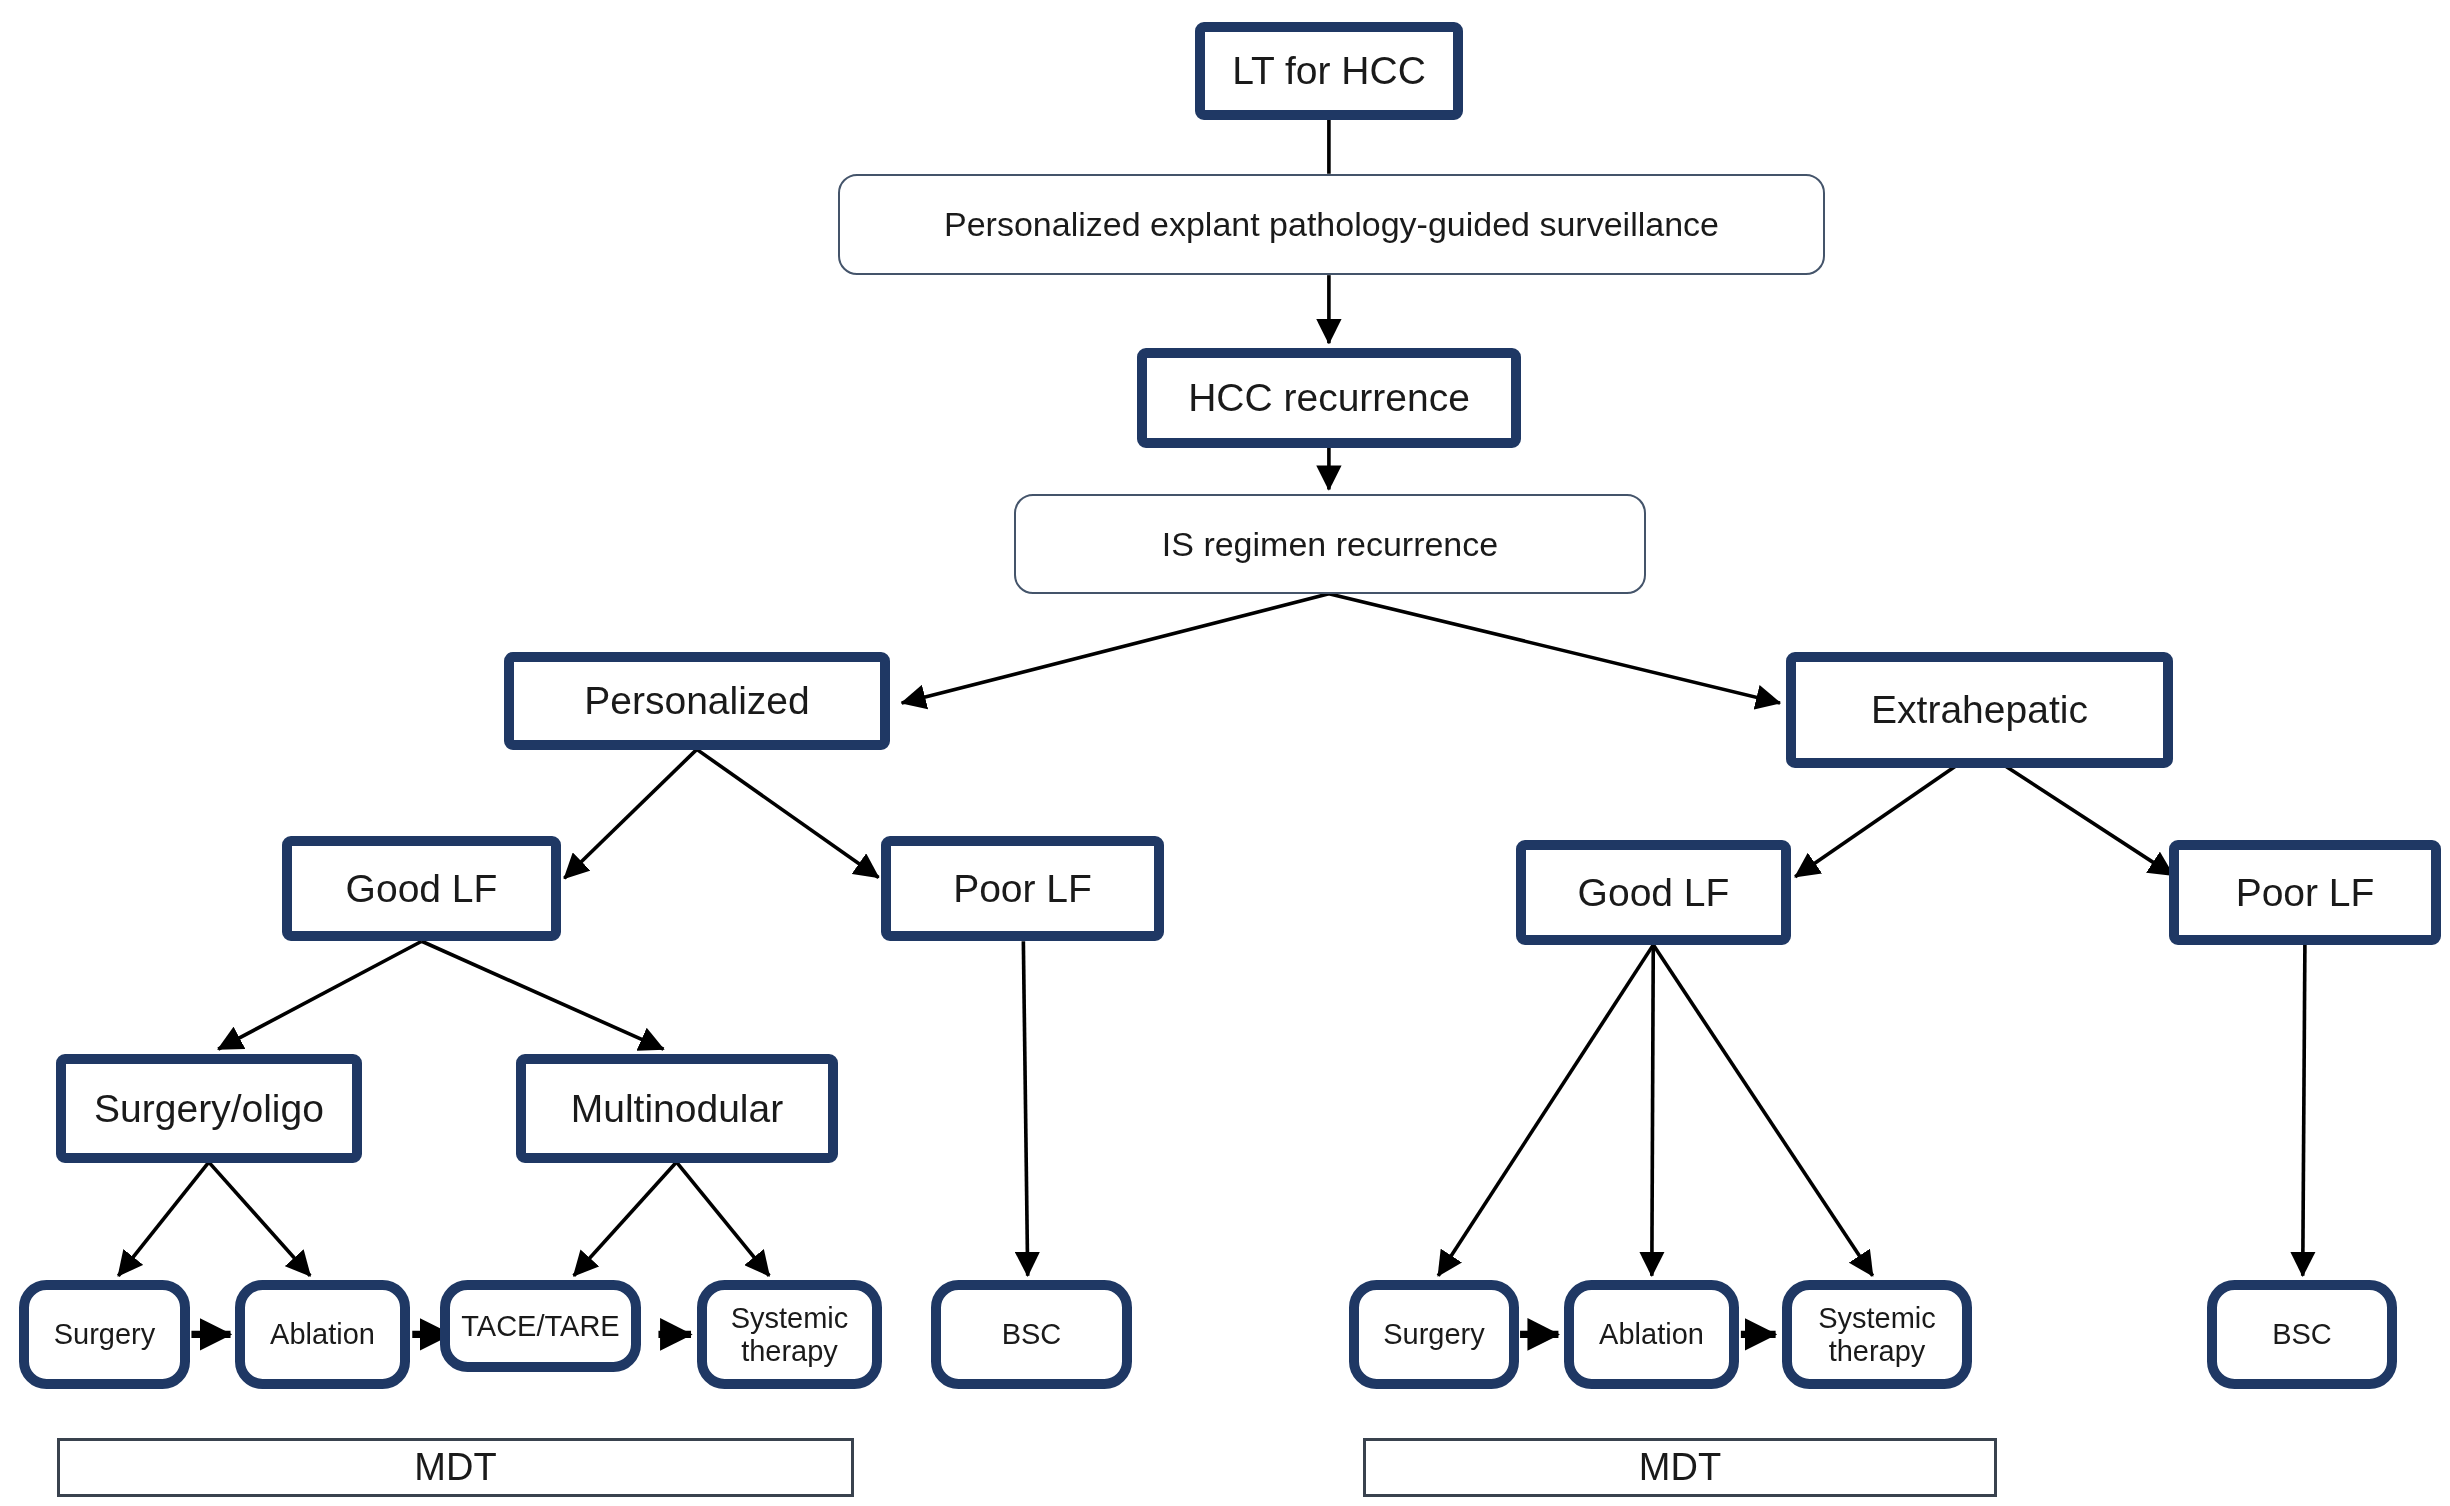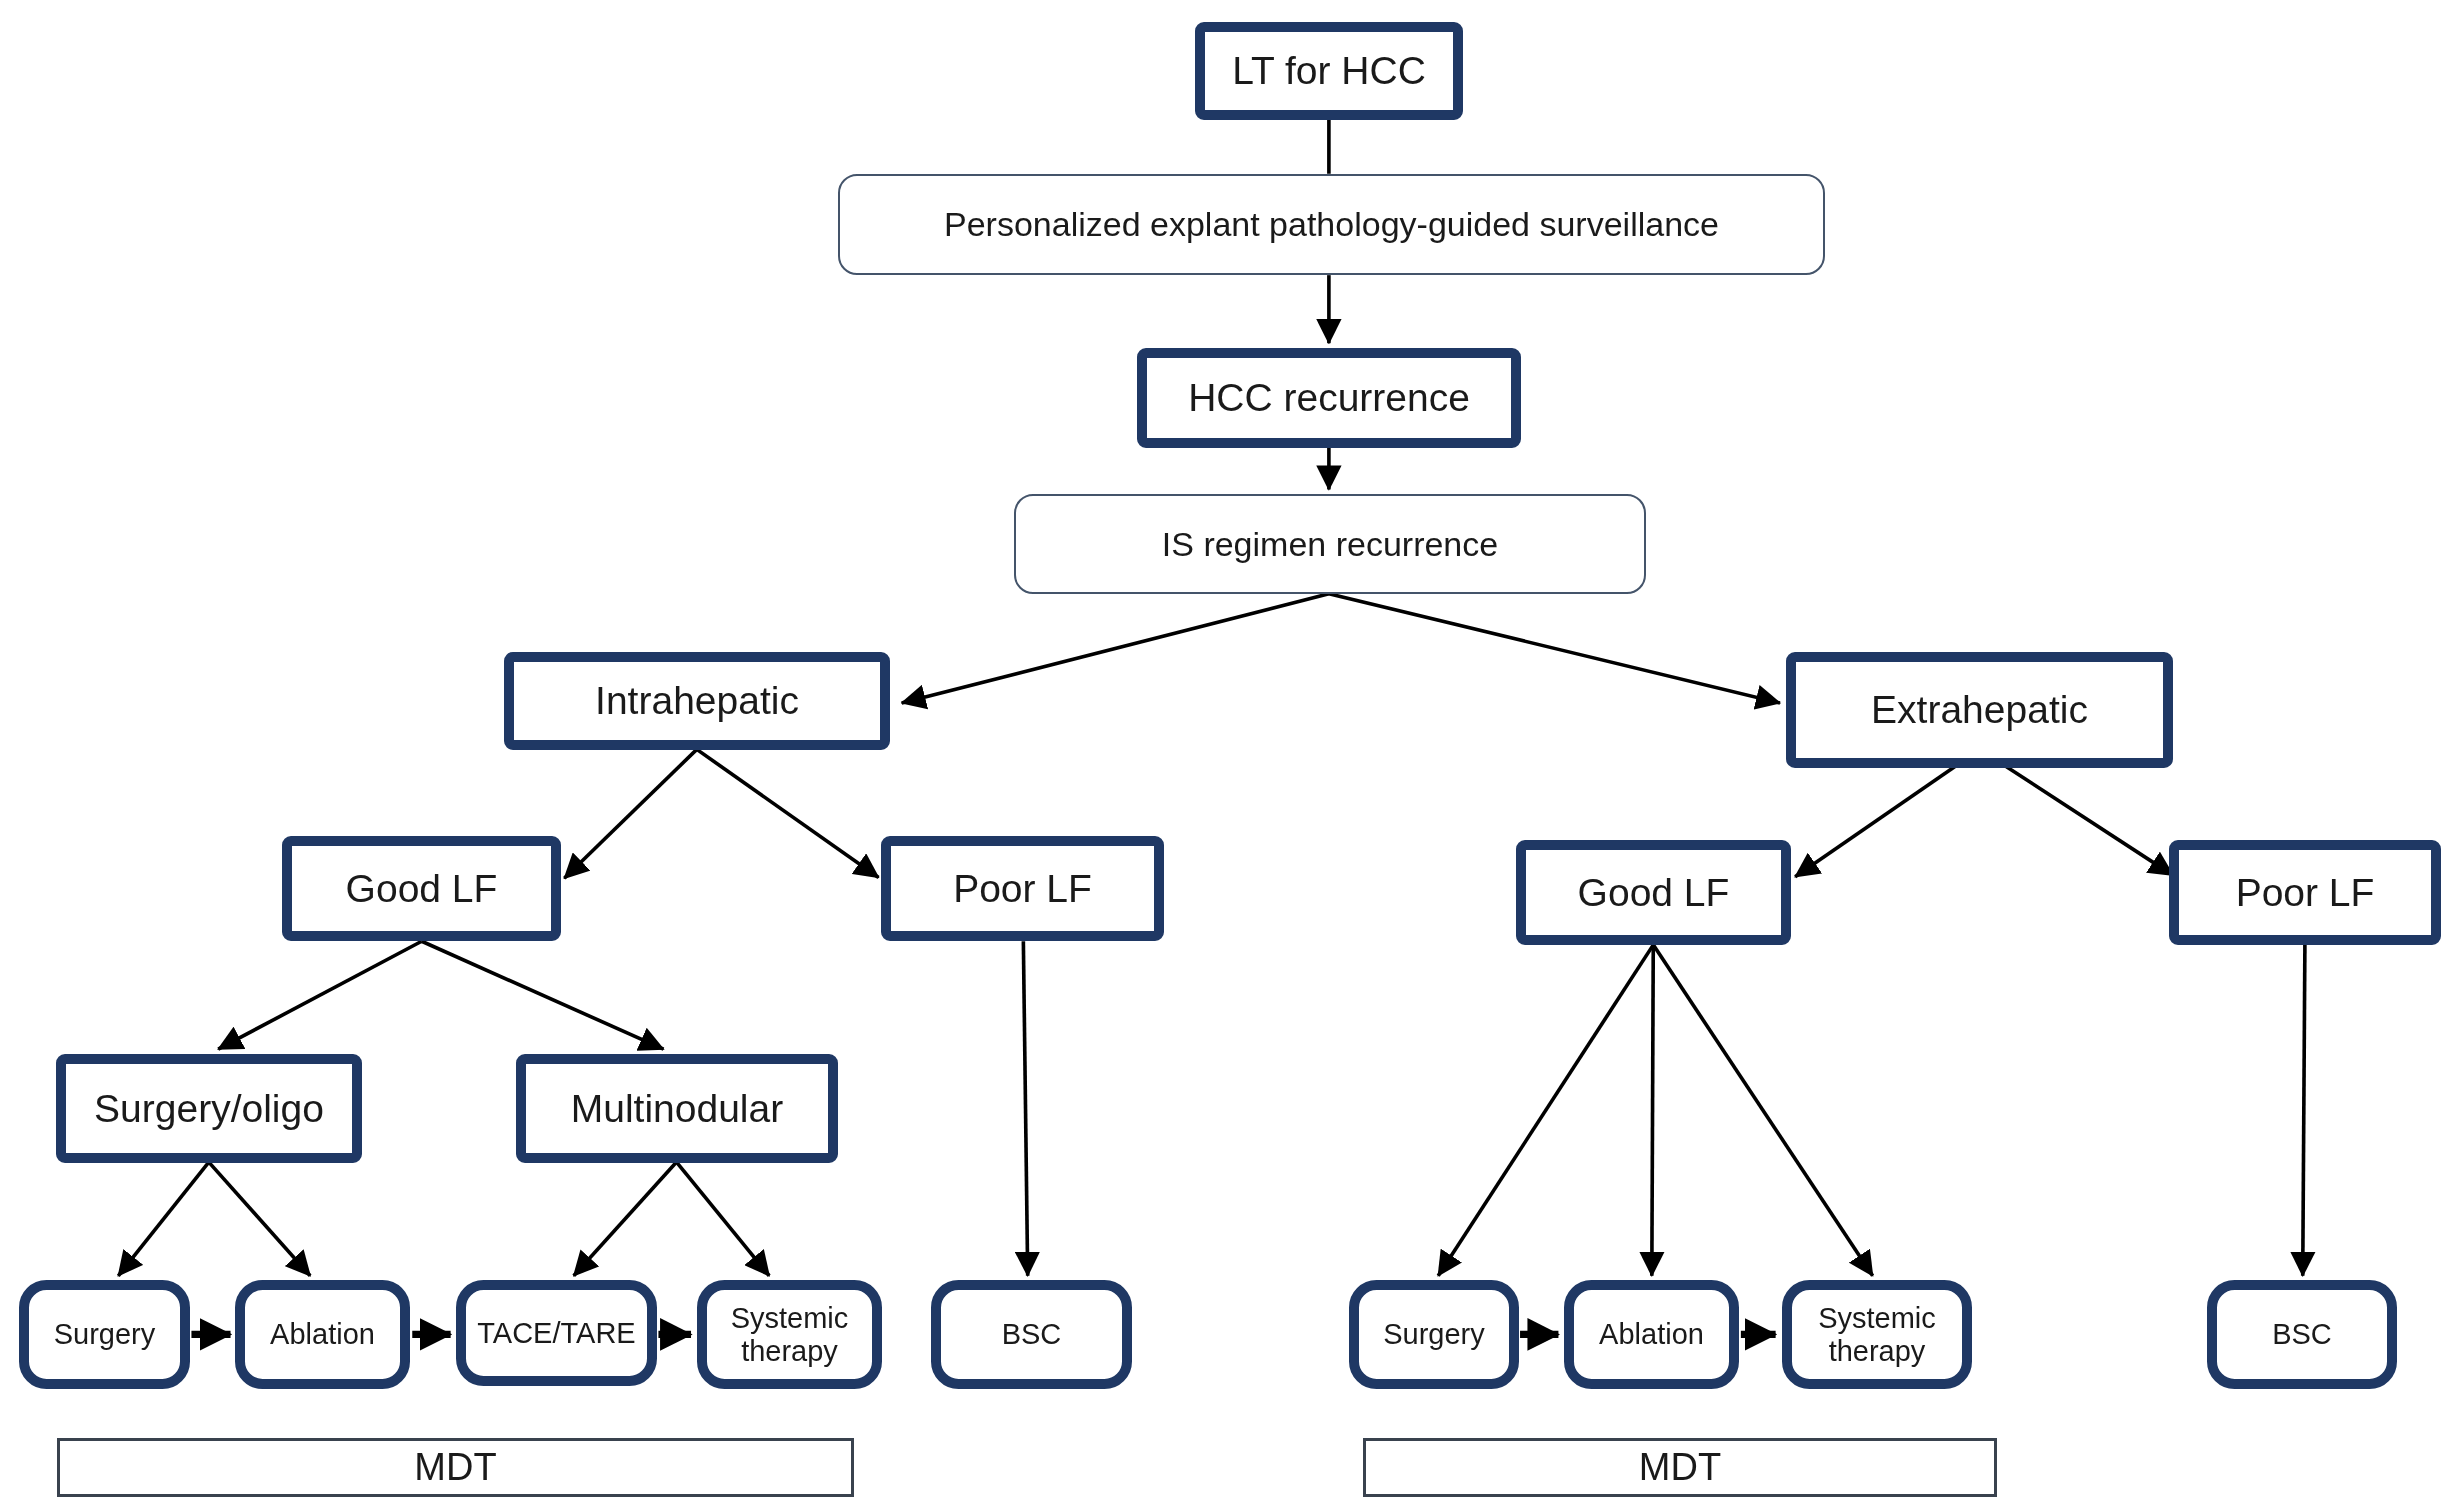--- a/index.html
+++ b/index.html
@@ -104,21 +104,21 @@
 
 <div class="node primary" style="left:1137px;top:348px;width:384px;height:100px">
   <span>HCC recurrence</span>
 </div>
 
 <div class="node secondary" style="left:1014px;top:494px;width:632px;height:100px">
   <span>IS regimen recurrence</span>
 </div>
 
 <div class="node primary" style="left:504px;top:652px;width:386px;height:98px">
-  <span>Intrahepatic</span>
+  <span>Personalized</span>
 </div>
 
 <div class="node primary" style="left:1786px;top:652px;width:387px;height:116px">
   <span>Extrahepatic</span>
 </div>
 
 <div class="node primary" style="left:282px;top:836px;width:279px;height:105px">
   <span>Good LF</span>
 </div>
 
@@ -143,21 +143,21 @@
 </div>
 
 <div class="node treatment" style="left:19px;top:1280px;width:171px;height:109px">
   <span>Surgery</span>
 </div>
 
 <div class="node treatment" style="left:235px;top:1280px;width:175px;height:109px">
   <span>Ablation</span>
 </div>
 
-<div class="node treatment" style="left:456px;top:1280px;width:201px;height:106px">
+<div class="node treatment" style="left:440px;top:1280px;width:201px;height:92px">
   <span>TACE/TARE</span>
 </div>
 
 <div class="node treatment" style="left:697px;top:1280px;width:185px;height:109px">
   <span>Systemic therapy</span>
 </div>
 
 <div class="node treatment" style="left:931px;top:1280px;width:201px;height:109px">
   <span>BSC</span>
 </div>

